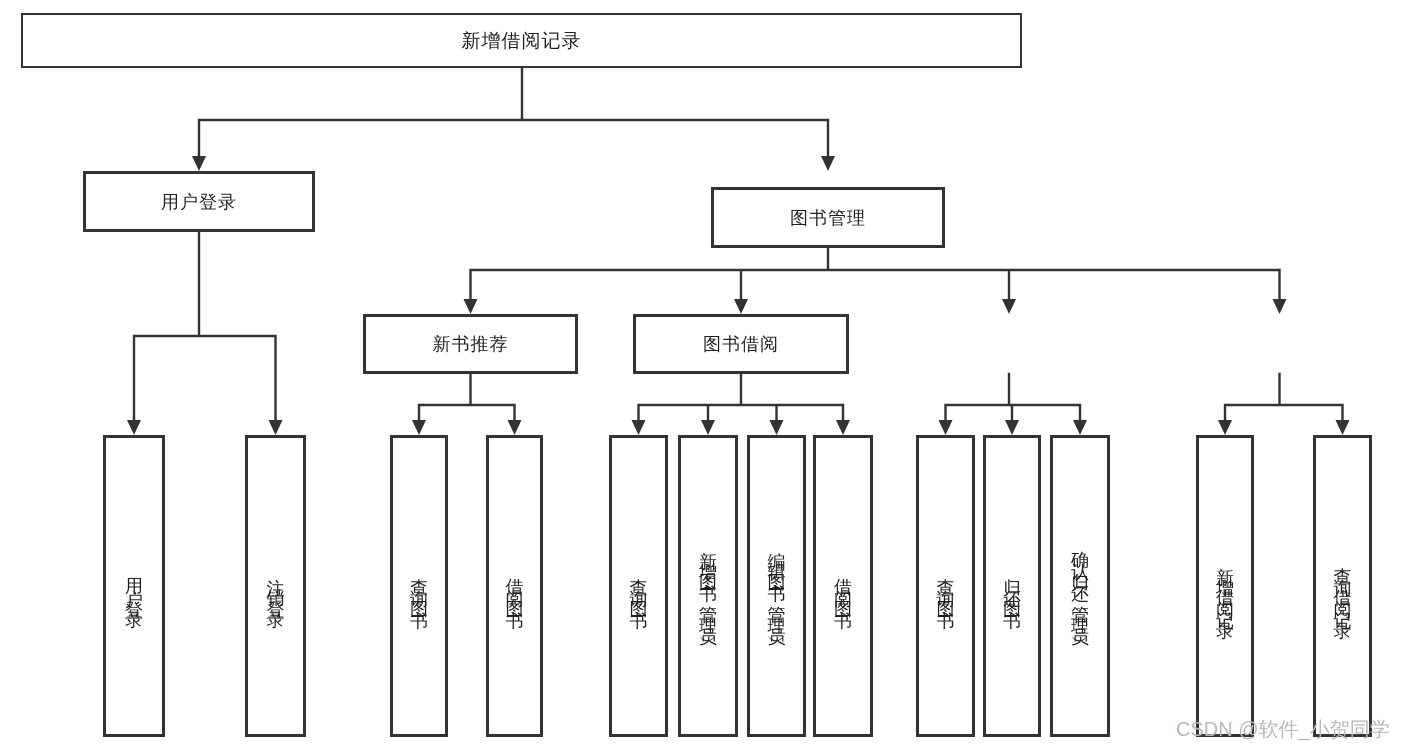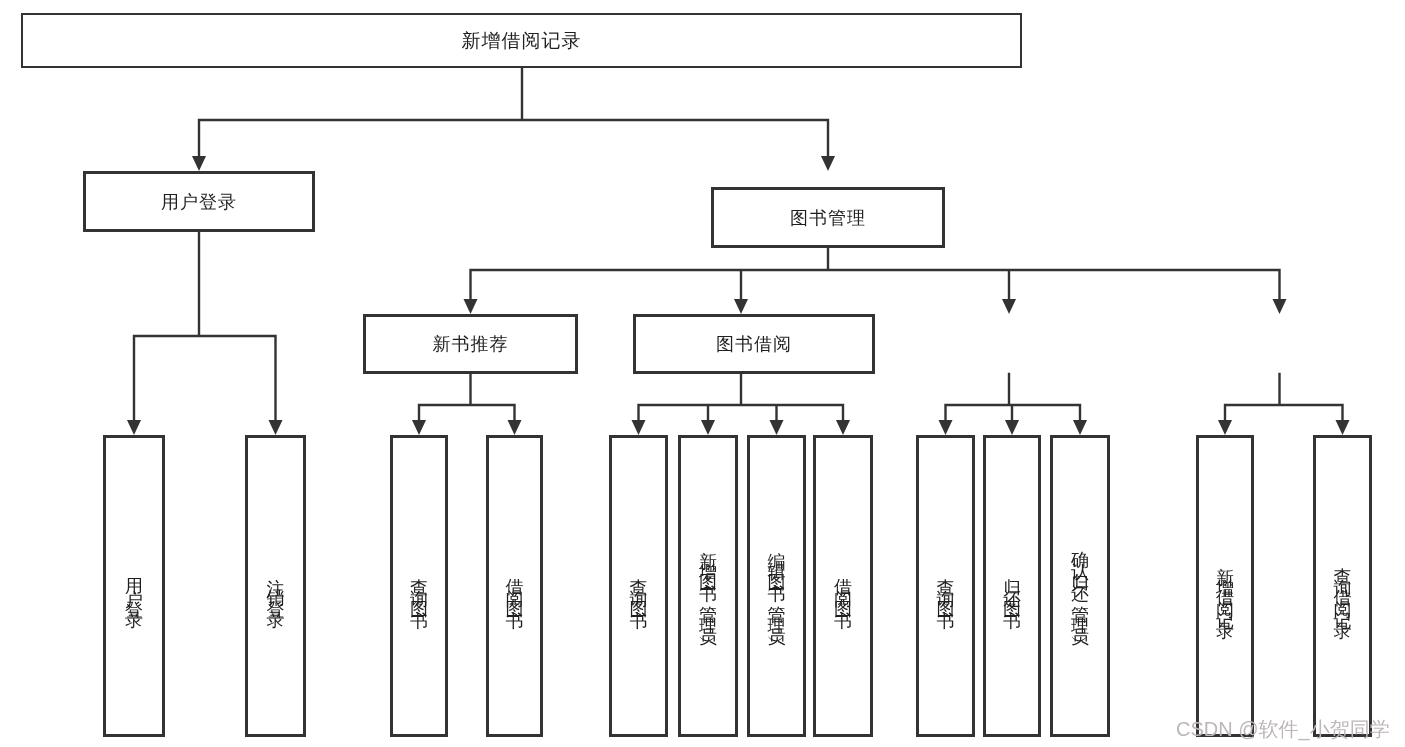--- a/index.html
+++ b/index.html
@@ -98,21 +98,21 @@
       <polygon points="1342.5,435 1335.5,420 1349.5,420"></polygon>
     </g>
   </svg>
 
   <div class="box root" style="left:21px; top:13px; width:1001px; height:55px;">新增借阅记录</div>
 
   <div class="box" style="left:83px; top:171px; width:232px; height:61px;">用户登录</div>
   <div class="box" style="left:711px; top:171px; width:234px; height:61px;margin-top:16px;">图书管理</div>
 
   <div class="box" style="left:363px; top:314px; width:215px; height:60px;">新书推荐</div>
-  <div class="box" style="left:633px; top:314px; width:242px; height:60px;">图书借阅</div>
+  <div class="box" style="left:633px; top:314px; width:216px; height:60px;">图书借阅</div>
 
   <div class="box leaf" style="left:103px; top:435px; width:62px; height:302px;">用户登录</div>
   <div class="box leaf" style="left:245px; top:435px; width:61px; height:302px;">注销登录</div>
 
   <div class="box leaf" style="left:390px; top:435px; width:58px; height:302px;">查询图书</div>
   <div class="box leaf" style="left:486px; top:435px; width:57px; height:302px;">借阅图书</div>
 
   <div class="box leaf" style="left:609px; top:435px; width:59px; height:302px;">查询图书</div>
   <div class="box leaf" style="left:678px; top:435px; width:60px; height:302px;">新增图书（管理员）</div>
   <div class="box leaf" style="left:747px; top:435px; width:59px; height:302px;">编辑图书（管理员）</div>

